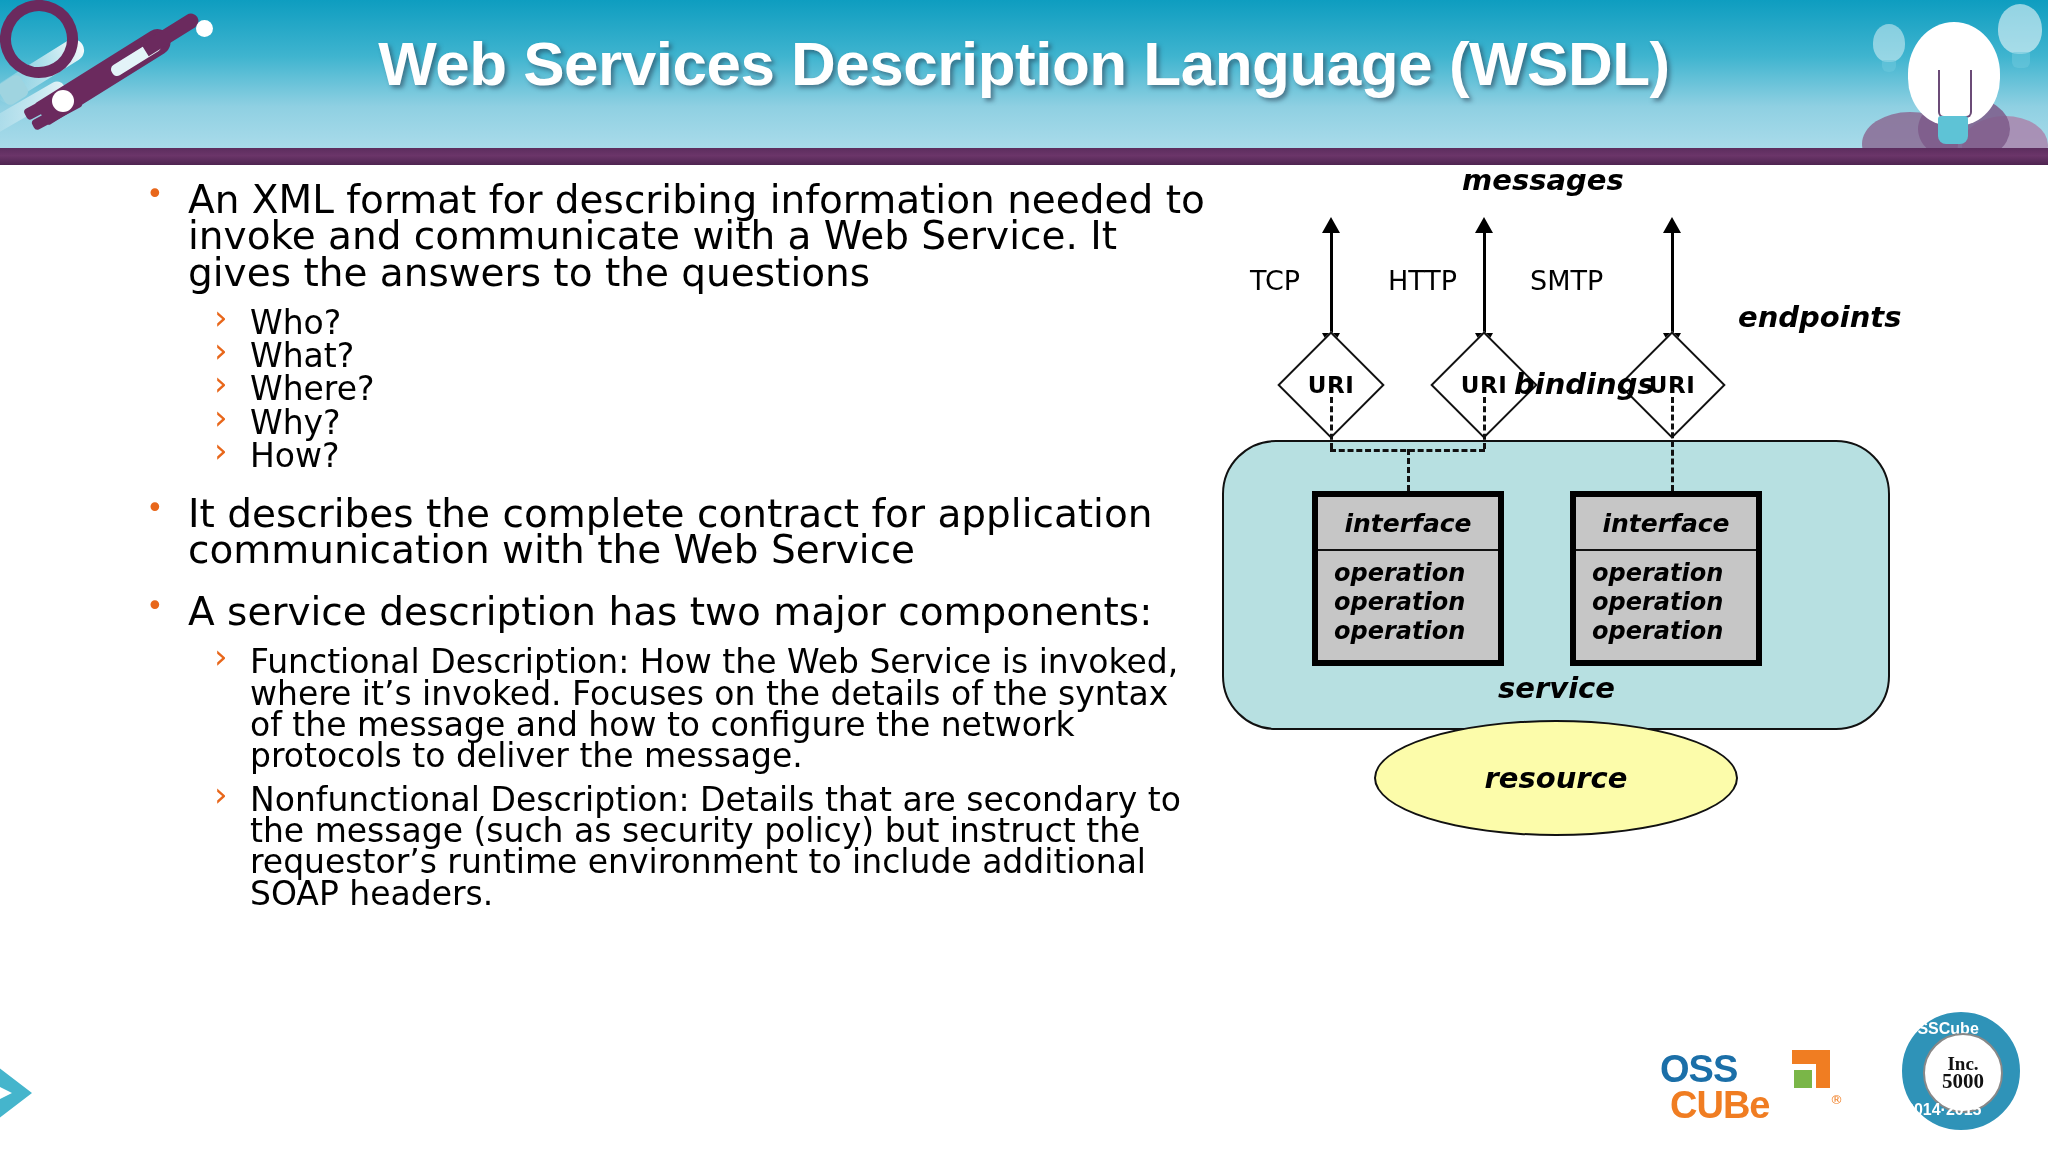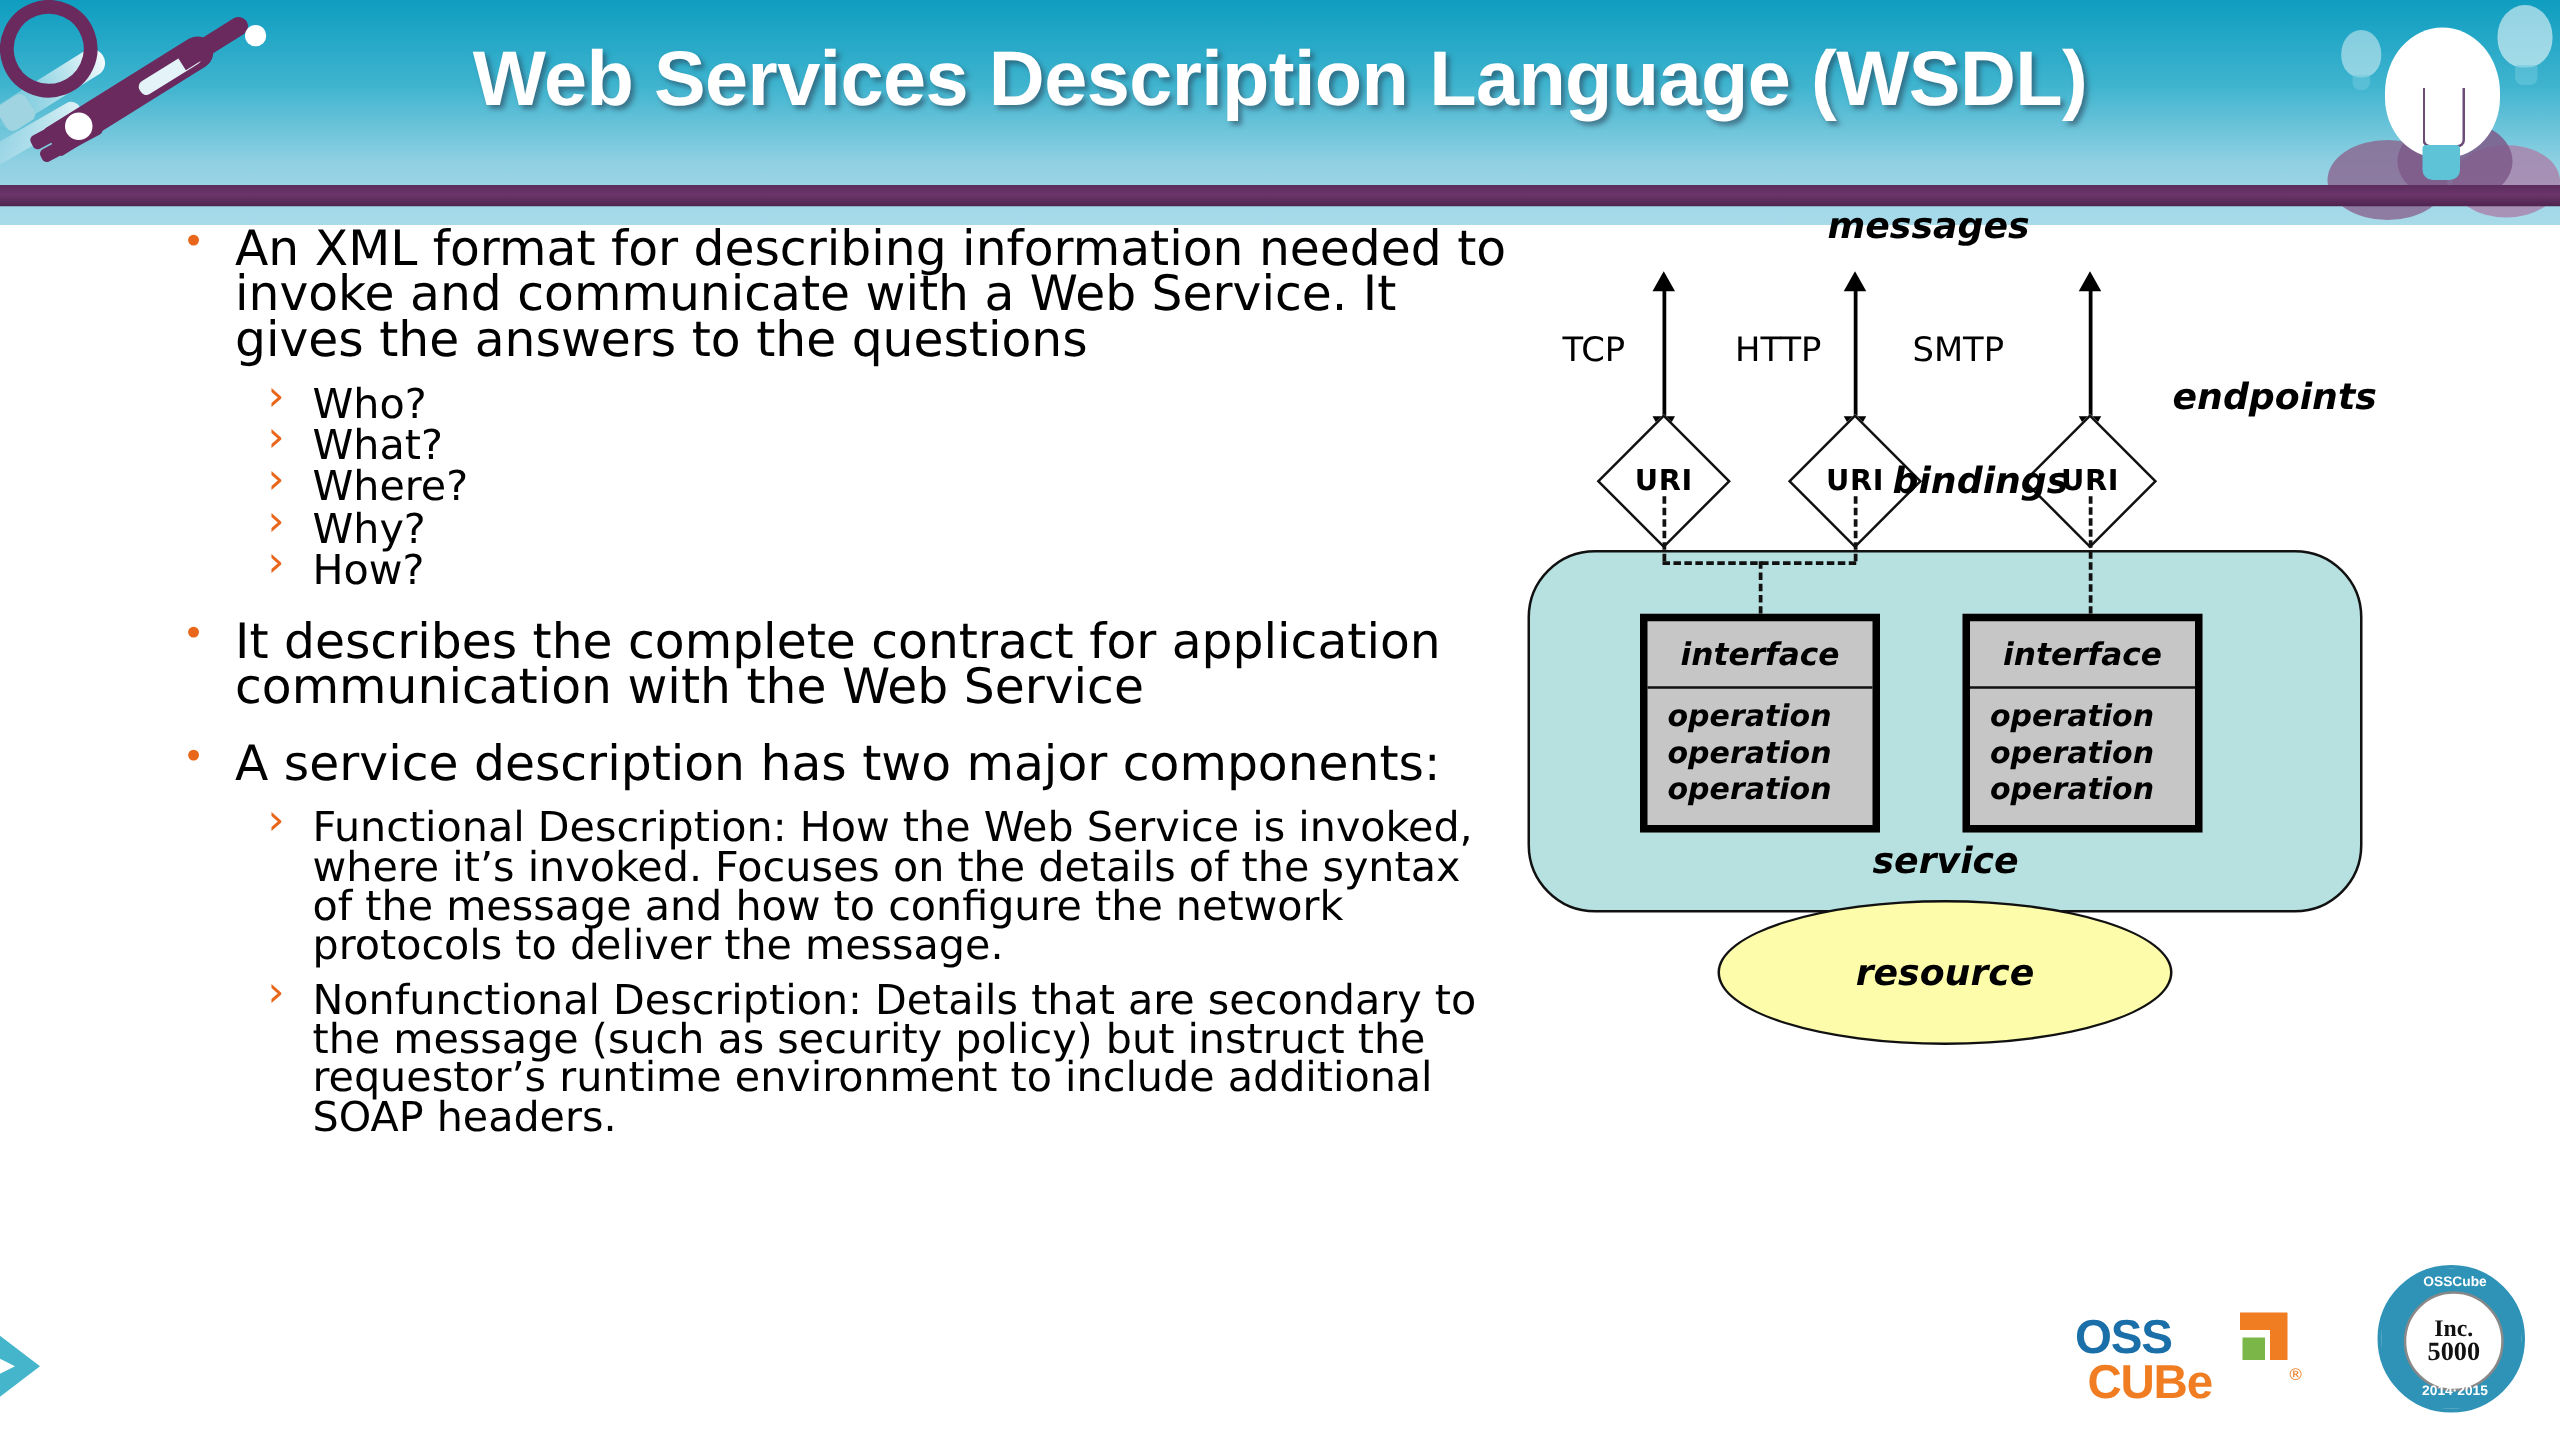--- a/index.html
+++ b/index.html
@@ -10,21 +10,21 @@
     width: 2048px; height: 1152px;
     position: relative;
     overflow: hidden;
     font-family: "DejaVu Sans", sans-serif;
   }
 
   
   #header {
     position: absolute;
     left: 0; top: 0;
-    width: 2048px; height: 180px;
+    width: 2048px; height: 148px;
     background: linear-gradient(to bottom, #0e9dc0 0%, #3fb4cf 38%, #8fd0e2 72%, #a9dbea 100%);
     overflow: hidden;
   }
   #header-band {
     position: absolute;
     left: 0; top: 148px;
     width: 2048px; height: 17px;
     background: linear-gradient(to bottom, #5c2d5e 0%, #6b3569 45%, #4e2450 100%);
   }
   #header-title {
@@ -347,24 +347,24 @@
     border-radius: 50%;
     background: #ffffff;
     border: 2px solid #888;
     display: flex; flex-direction: column;
     align-items: center; justify-content: center;
   }
   #inc-inner .l { font-family: "Liberation Serif", serif; font-weight: bold; font-size: 19px; color: #111; line-height: 0.9; }
   #inc-inner .n { font-family: "Liberation Serif", serif; font-weight: bold; font-size: 21px; color: #111; line-height: 0.9; }
   .badge-arc {
     position: absolute;
-    width: 118px; text-align: center;
+    width: 118px; 
     font-family: "Liberation Sans", sans-serif;
     font-weight: bold;
-    font-size: 11px;
+    font-size: 16px;
     color: #ffffff;
   }
 </style>
 </head>
 <body>
 
 <div id="header">
 
   <div id="rocket-trail1"></div>
   <div id="rocket-trail2"></div>

